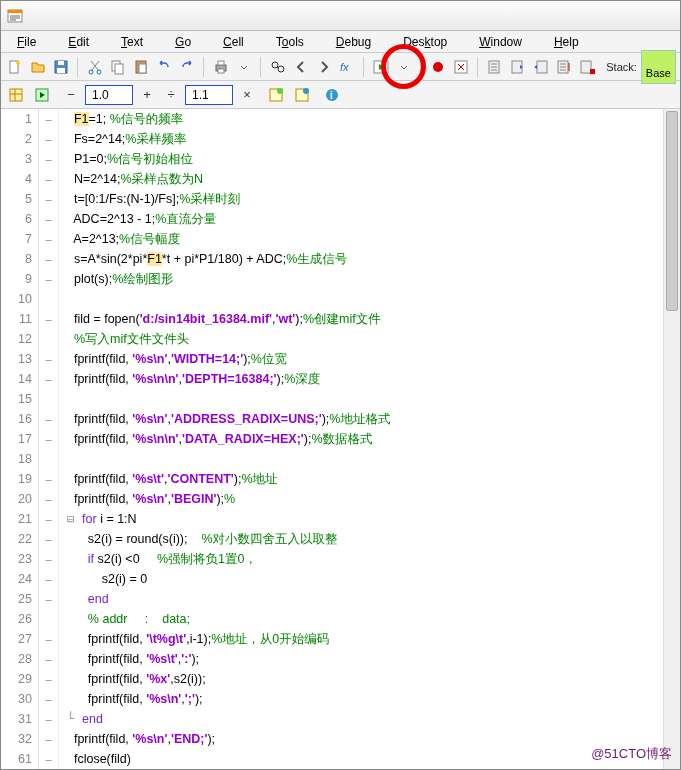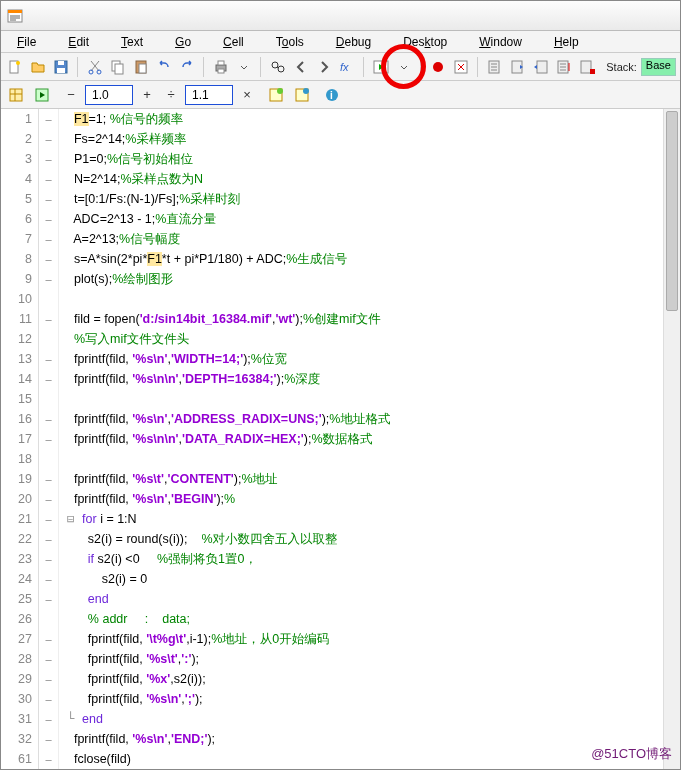--- a/index.html
+++ b/index.html
@@ -9,21 +9,21 @@
 .titlebar .ticon svg { width:16px; height:16px; }
 .titlebar span { font-size:12px; color:#222; }
 .menubar { height:22px; display:flex; align-items:center; padding:0 8px; gap:16px; border-bottom:1px solid #ccc; background:#f4f4f4; }
 .menubar .mitem { padding:2px 8px; cursor:default; }
 .menubar .mitem u { text-decoration:underline; }
 .toolbar { height:28px; display:flex; align-items:center; padding:0 4px; gap:4px; border-bottom:1px solid #ccc; background:#f4f4f4; position:relative; }
 .toolbar .sep { width:1px; height:20px; background:#ccc; margin:0 3px; }
 .tbtn { width:22px; height:22px; display:flex; align-items:center; justify-content:center; border:1px solid transparent; border-radius:2px; }
 .tbtn svg { width:16px; height:16px; }
 .stacklbl { margin-left:6px; font-size:11px; color:#222; }
-.stacksel { height:18px; font-size:11px; border:1px solid #9cb; background:#86efac; padding:0 4px; }
+.stacksel { height:18px; font-size:11px; border:1px solid #9cb; background:#bef264; padding:16px 4px; }
 .redcircle { position:absolute; width:45px; height:45px; border:5px solid #e00; border-radius:50%; left:380px; top:-9px; pointer-events:none; }
 .toolbar2 { height:28px; display:flex; align-items:center; padding:0 4px; gap:4px; border-bottom:1px solid #ccc; background:#f4f4f4; }
 .numbox { height:20px; border:1px solid #1d4ed8; background:#fff; padding:0 6px; font-size:12px; width:48px; display:flex; align-items:center; }
 .smbtn { width:20px; height:20px; display:flex; align-items:center; justify-content:center; border:1px solid transparent; font-size:13px; color:#333; }
 .editor { display:flex; height:calc(100% - 108px); background:#fff; font-family:Consolas,"Courier New",monospace; font-size:12.5px; }
 .gutter { width:38px; background:#fff; border-right:1px solid #ddd; text-align:right; color:#888; padding-right:6px; line-height:20px; }
 .gutter div { height:20px; }
 .marks { width:20px; border-right:1px solid #eee; line-height:20px; }
 .marks div { height:20px; text-align:center; color:#888; font-size:11px; }
 .code { flex:1; line-height:20px; padding-left:8px; white-space:pre; overflow:hidden; }

